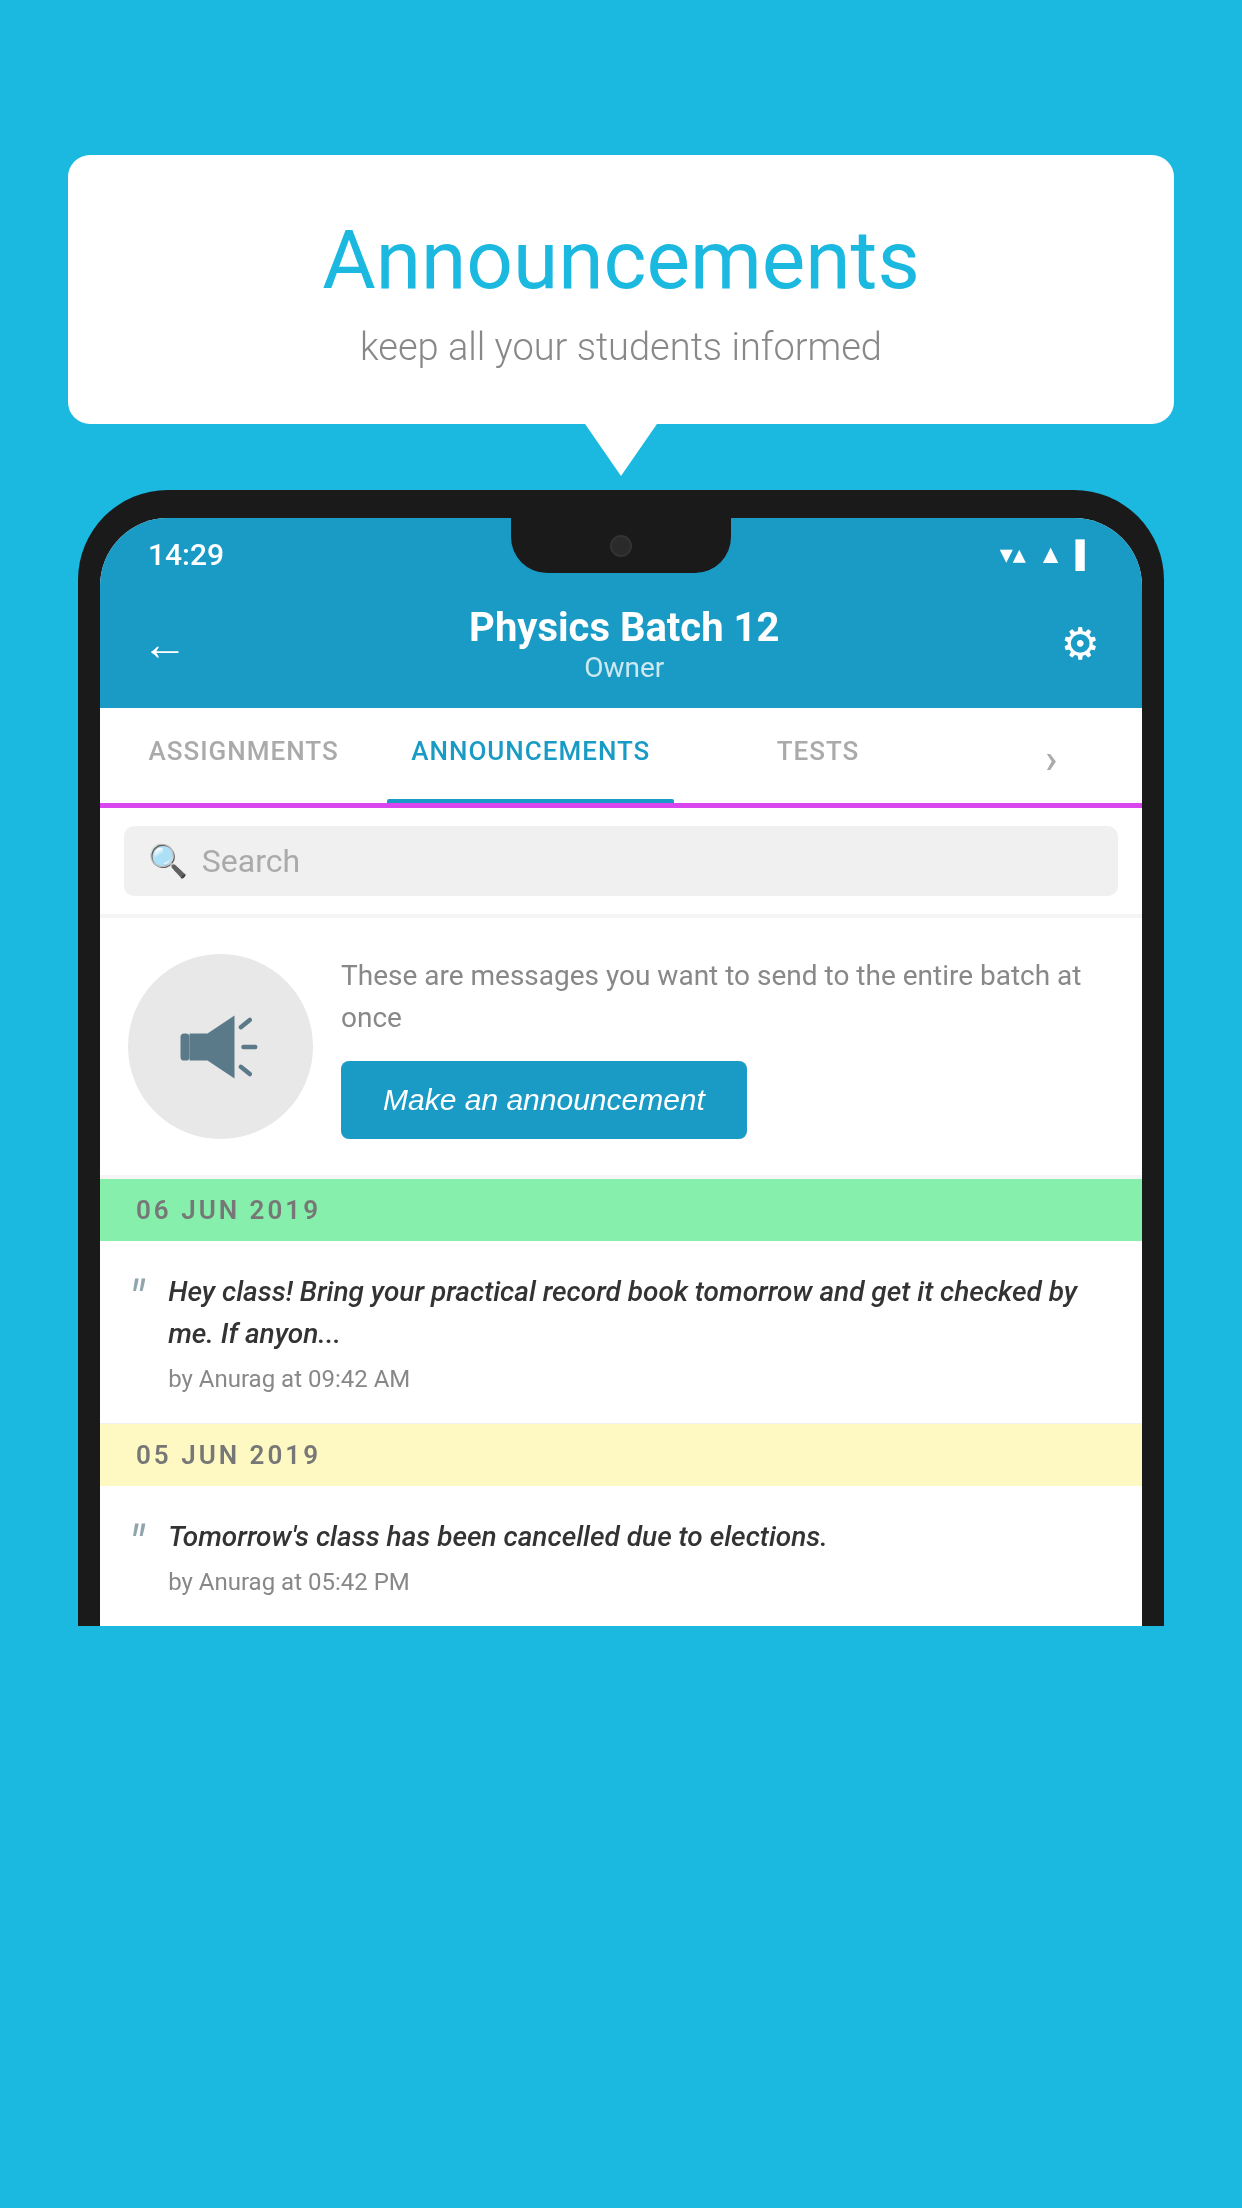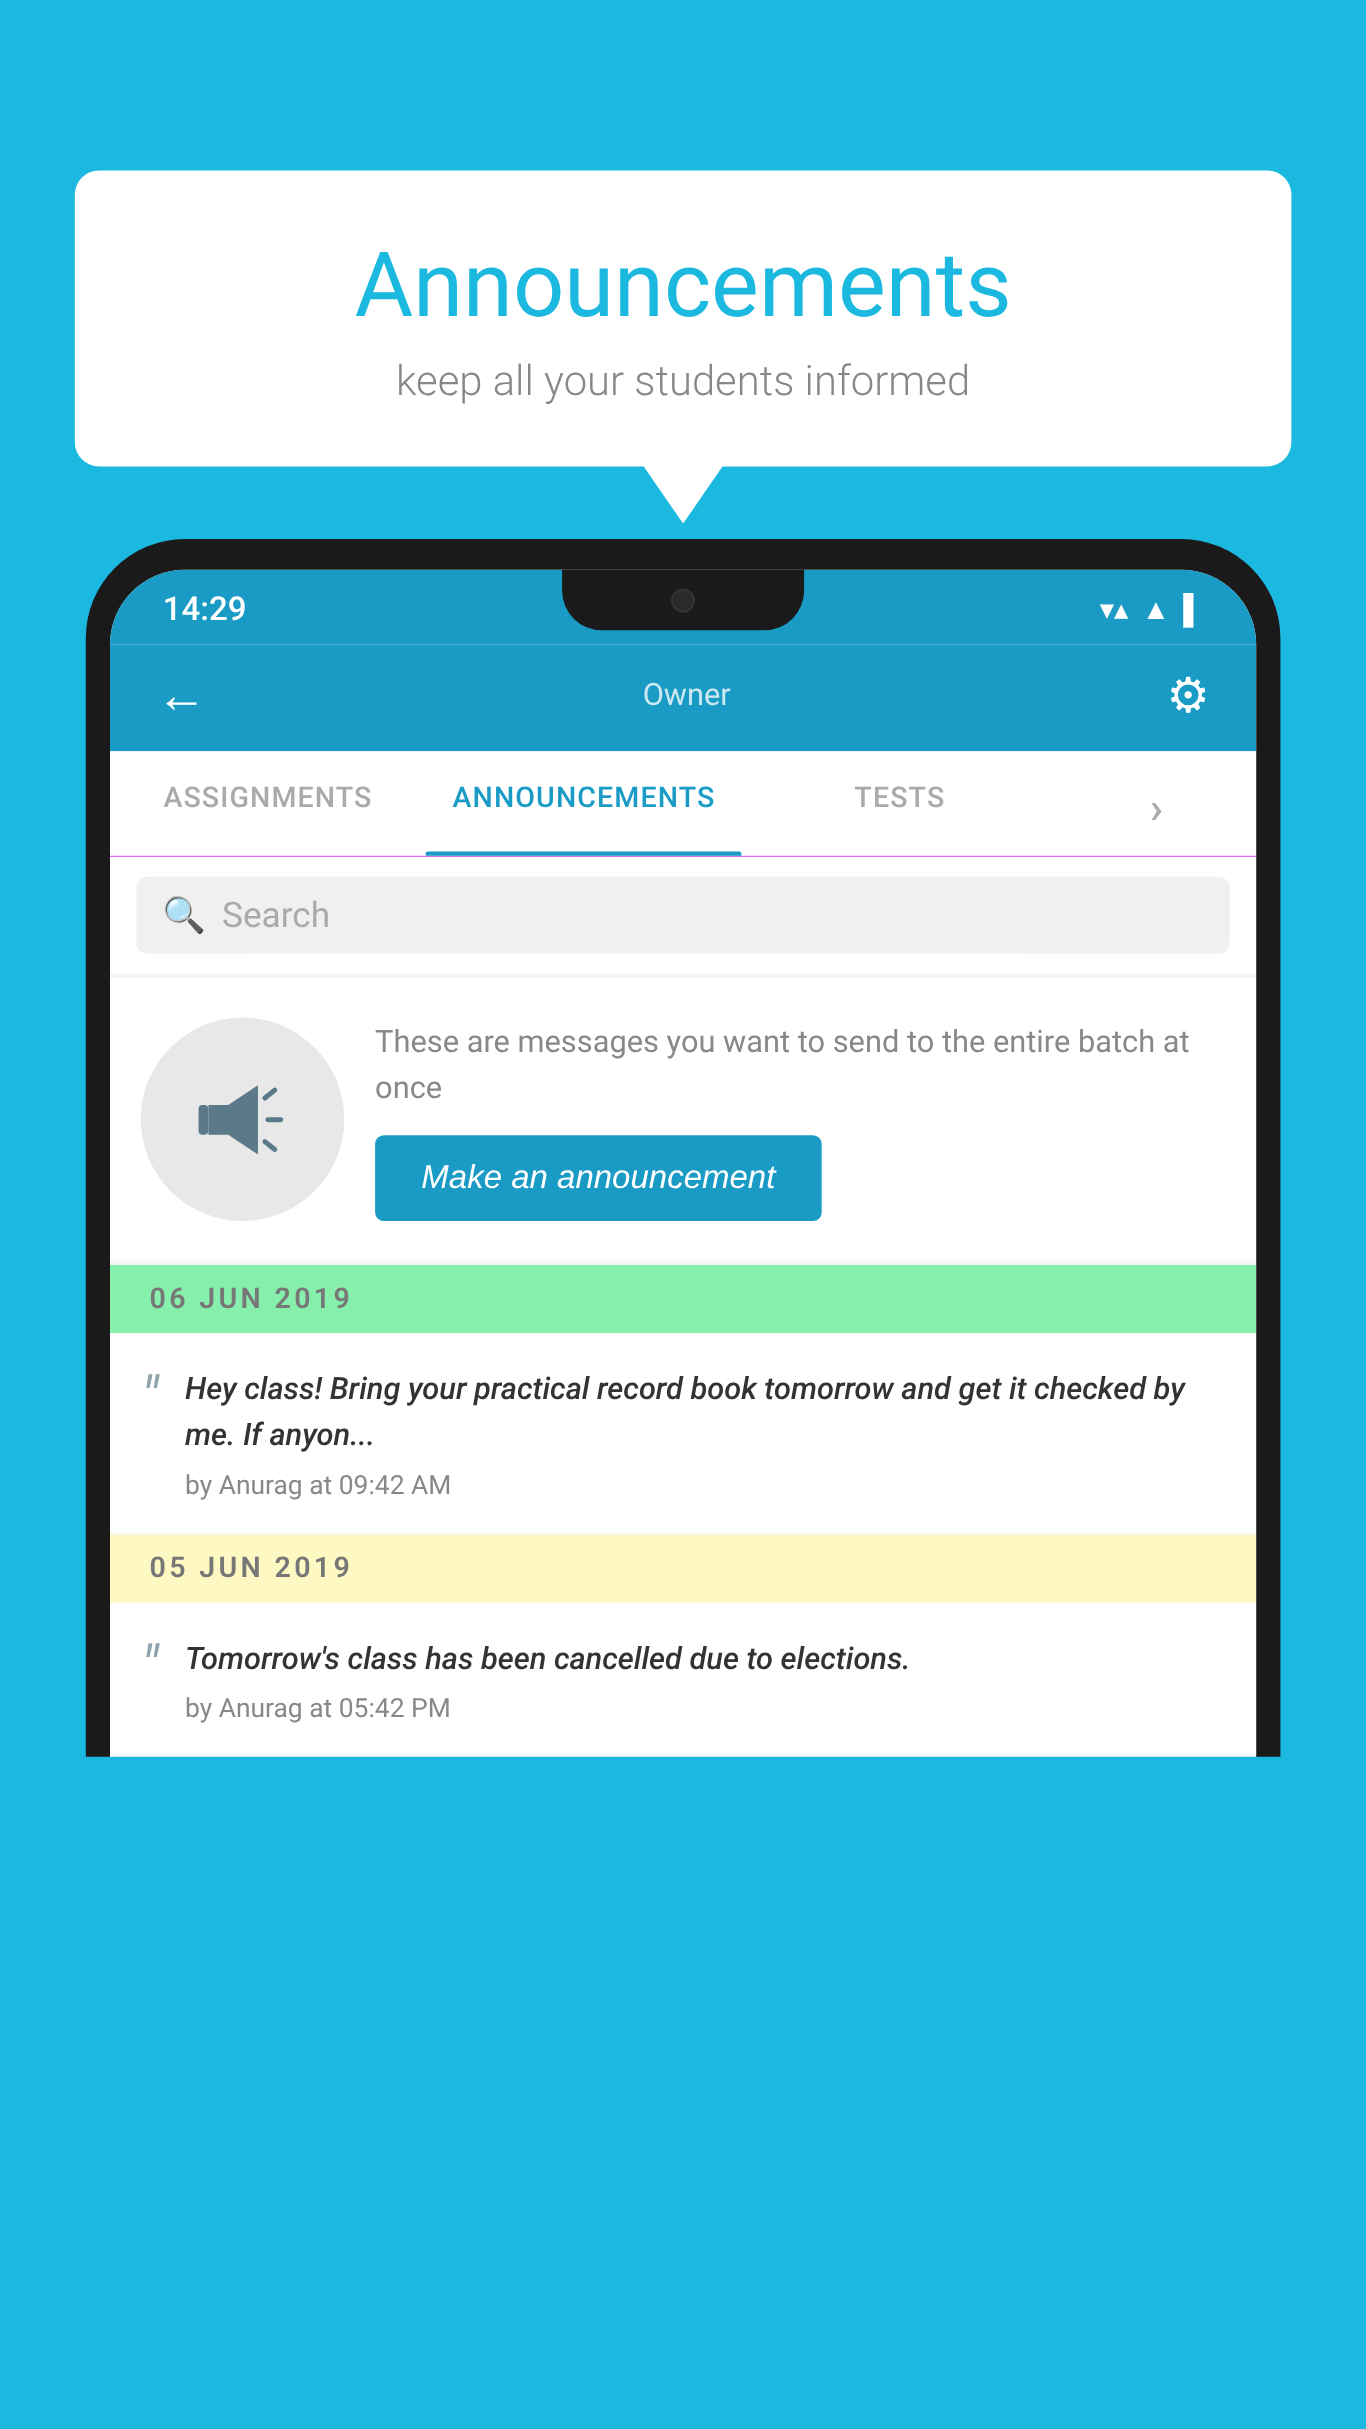--- a/index.html
+++ b/index.html
@@ -147,21 +147,21 @@
       font-weight: 400;
     }
     .gear-icon {
       color: #ffffff;
       font-size: 44px;
     }
     
     .tabs-bar {
       background: #ffffff;
       display: flex;
-      border-bottom: 1px solid #d946ef;
+      border-bottom: 5px solid #d946ef;
     }
     .tab-item {
       flex: 1;
       text-align: center;
       padding: 28px 10px 20px;
       font-size: 26px;
       font-weight: 500;
       color: #aaaaaa;
       letter-spacing: 1px;
       position: relative;
@@ -333,20 +333,21 @@
         <div class="status-icons">
           <span class="wifi-icon">▾▴</span>
           <span class="signal-icon">▲</span>
           <span class="battery-icon">▌</span>
         </div>
       </div>
 
       <div class="app-header">
         <span class="back-arrow">←</span>
         <div class="header-center">
+          <div class="header-title">Physics Batch 12</div>
           <div class="header-subtitle">Owner</div>
         </div>
         <span class="gear-icon">⚙</span>
       </div>
 
       <div class="tabs-bar">
         <div class="tab-item">
           <span>ASSIGNMENTS</span>
         </div>
         <div class="tab-item active">

